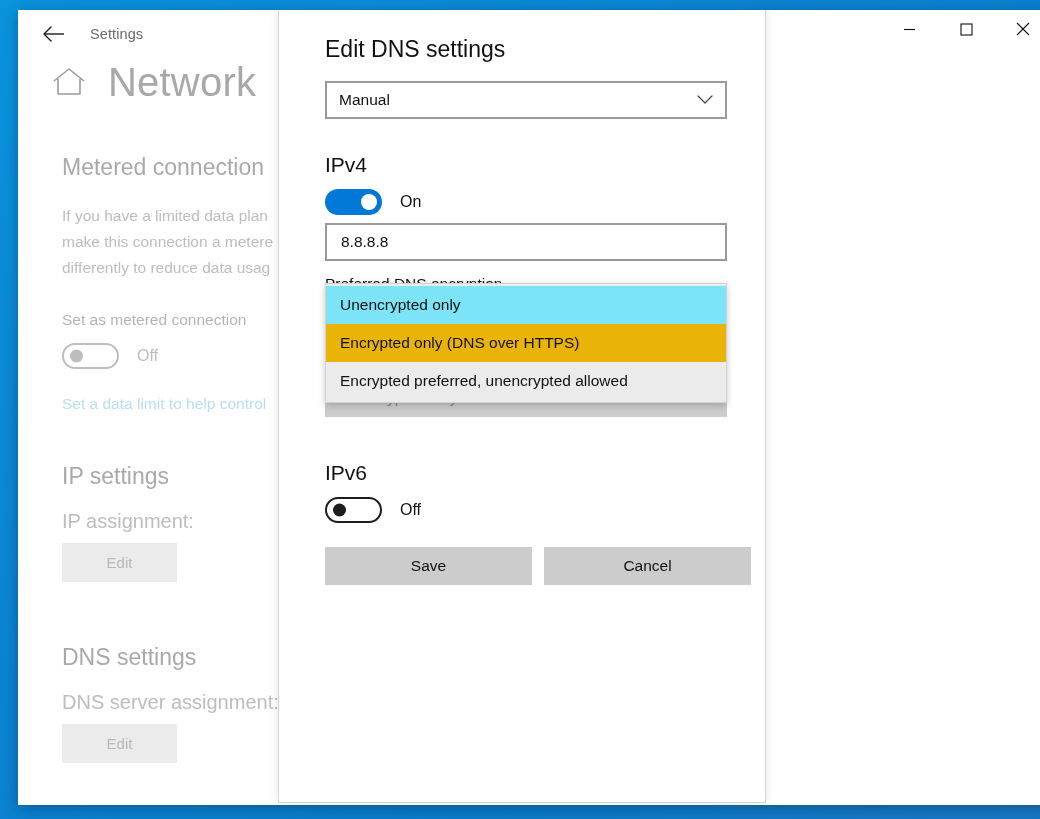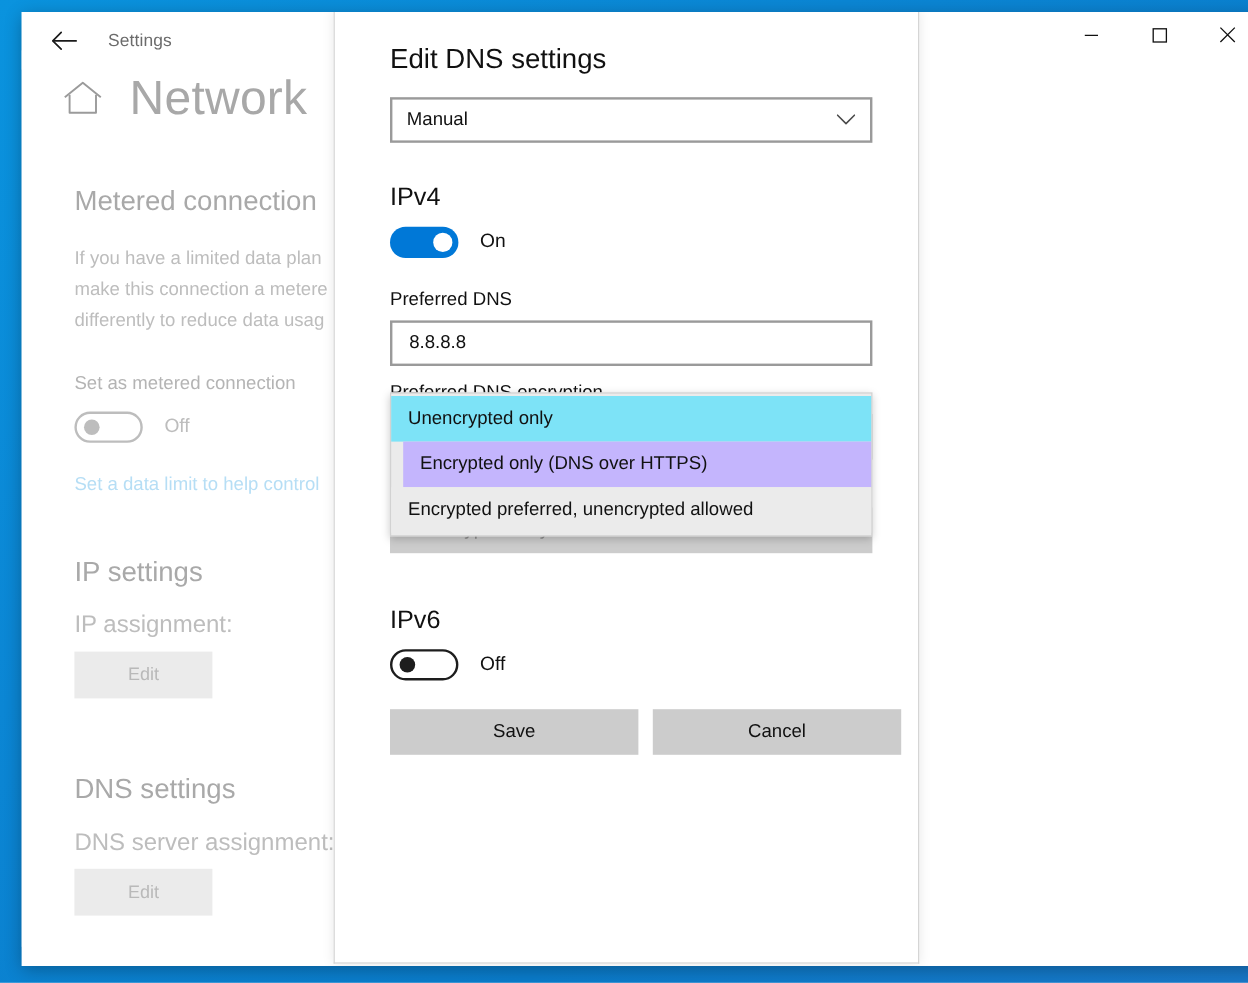--- a/index.html
+++ b/index.html
@@ -314,21 +314,21 @@
     display: flex;
     align-items: center;
     padding-left: 14px;
     font-size: 15.5px;
     color: #111111;
     background: #ebebeb;
     cursor: pointer;
     white-space: nowrap;
   }
   .dd-item.selected { background: #7de3f7; }
-  .dd-item.hovered  { background: #c4b5fd; margin-left: 10px; }
+  .dd-item.hovered  { background: #eab308; }
 
   .combo.disabled {
     background: #cccccc;
     border: none;
     color: #8e8e8e;
     cursor: default;
   }
   .combo.disabled .chev { color: #9d9d9d; }
   #alt-enc-combo { margin-top: 8px; }
 
@@ -430,21 +430,20 @@
     </div>
 
     <div class="group-title" id="ipv4-title">IPv4</div>
     <div class="toggle-row-d">
       <div class="toggle on">
           <span class="knob"></span>
         </div>
       <span class="toggle-text">On</span>
     </div>
 
-    <div class="dlg-label" id="pref-dns-label">Preferred DNS</div>
     <div class="textbox">8.8.8.8</div>
 
     <div class="dlg-label" id="pref-enc-label">Preferred DNS encryption</div>
 
     <div id="pref-enc-wrap">
       <div id="pref-enc-combo"></div>
       <div id="dropdown-list">
         <div class="dd-item selected">Unencrypted only</div>
         <div class="dd-item hovered">Encrypted only (DNS over HTTPS)</div>
         <div class="dd-item">Encrypted preferred, unencrypted allowed</div>

